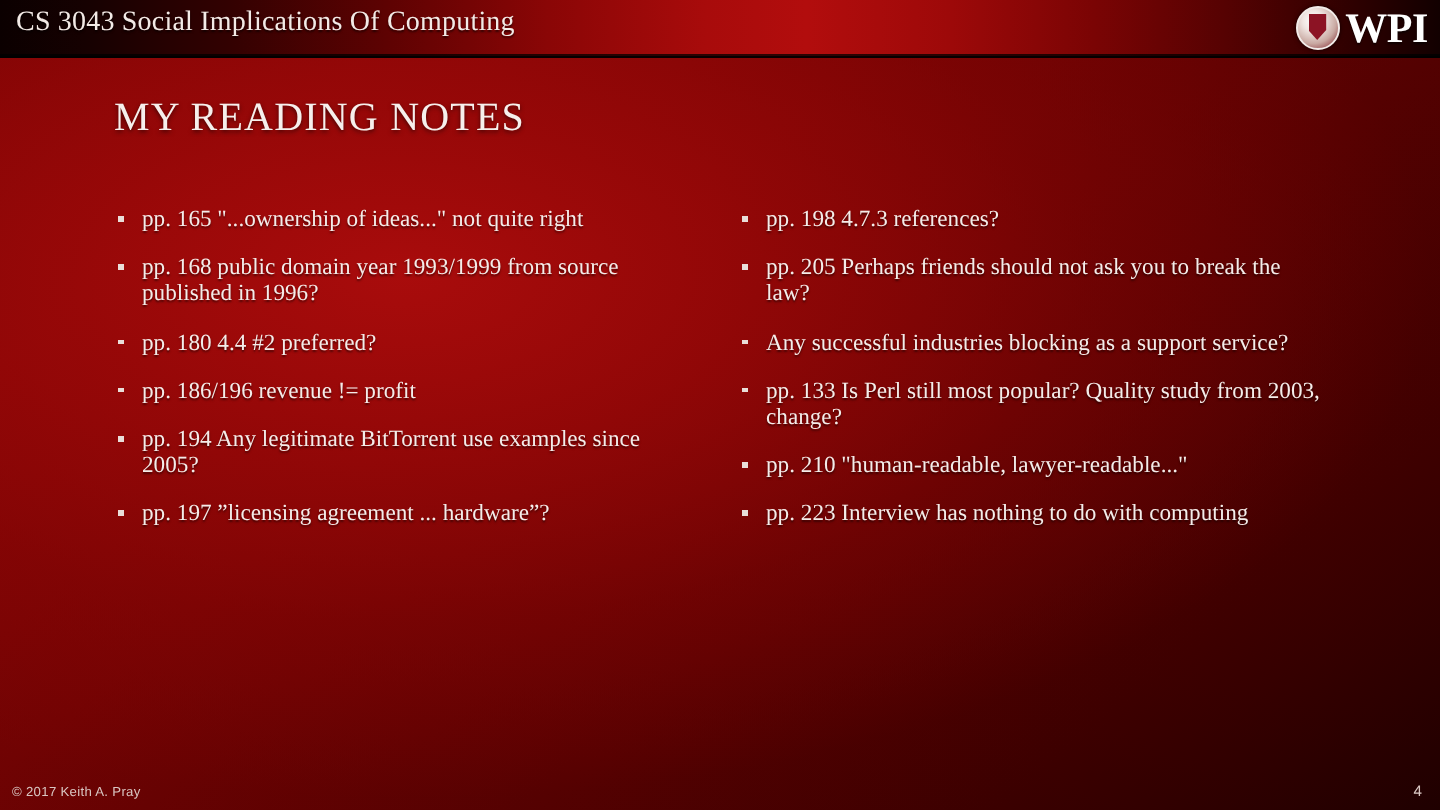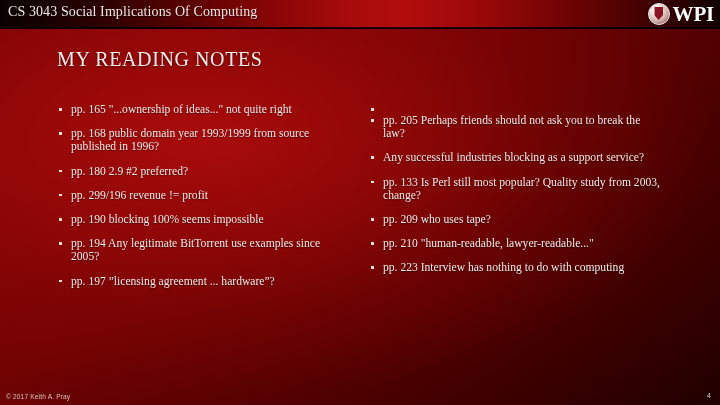--- a/index.html
+++ b/index.html
@@ -197,59 +197,58 @@
       <div class="bullet">
         <span class="bullet-dot"></span>
         <span>pp. 165 "...ownership of ideas..." not quite right</span>
       </div>
       <div class="bullet">
         <span class="bullet-dot"></span>
         <span>pp. 168 public domain year 1993/1999 from source published in 1996?</span>
       </div>
       <div class="bullet">
         <span class="bullet-dot"></span>
-        <span>pp. 180 2.9 #2 preferred?</span>
-      </div>
-      <div class="bullet">
-        <span class="bullet-dot"></span>
-        <span>pp. 299/196 revenue != profit</span>
-      </div>
-      <div class="bullet">
-        <span class="bullet-dot"></span>
-        <span>pp. 190 blocking 100% seems impossible</span>
+        <span>pp. 180 4.4 #2 preferred?</span>
+      </div>
+      <div class="bullet">
+        <span class="bullet-dot"></span>
+        <span>pp. 186/196 revenue != profit</span>
+      </div>
+      <div class="bullet">
+        <span class="bullet-dot"></span>
       </div>
       <div class="bullet">
         <span class="bullet-dot"></span>
         <span>pp. 194 Any legitimate BitTorrent use examples since 2005?</span>
       </div>
       <div class="bullet">
         <span class="bullet-dot"></span>
         <span>pp. 197 ”licensing agreement ... hardware”?</span>
       </div>
     </div>
 
     <div class="column">
       <div class="bullet">
         <span class="bullet-dot"></span>
+        <span>pp. 198 4.7.3 references?</span>
       </div>
       <div class="bullet">
         <span class="bullet-dot"></span>
         <span>pp. 205 Perhaps friends should not ask you to break the law?</span>
       </div>
       <div class="bullet">
         <span class="bullet-dot"></span>
         <span>Any successful industries blocking as a support service?</span>
       </div>
       <div class="bullet">
         <span class="bullet-dot"></span>
         <span>pp. 133 Is Perl still most popular? Quality study from 2003, change?</span>
       </div>
       <div class="bullet">
         <span class="bullet-dot"></span>
-        <span>pp. 209 who uses tape?</span>
       </div>
       <div class="bullet">
         <span class="bullet-dot"></span>
         <span>pp. 210 "human-readable, lawyer-readable..."</span>
       </div>
       <div class="bullet">
         <span class="bullet-dot"></span>
         <span>pp. 223 Interview has nothing to do with computing</span>
       </div>
     </div>

